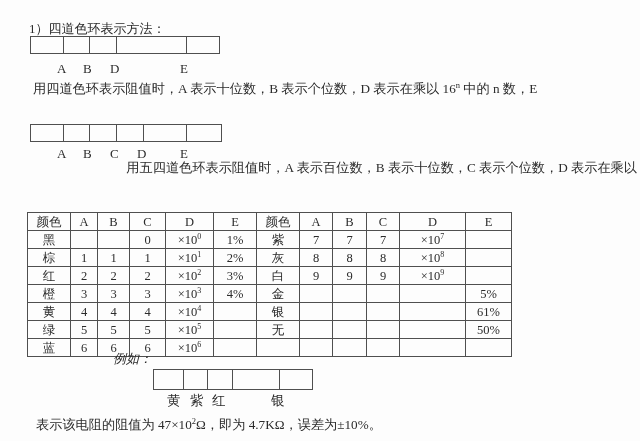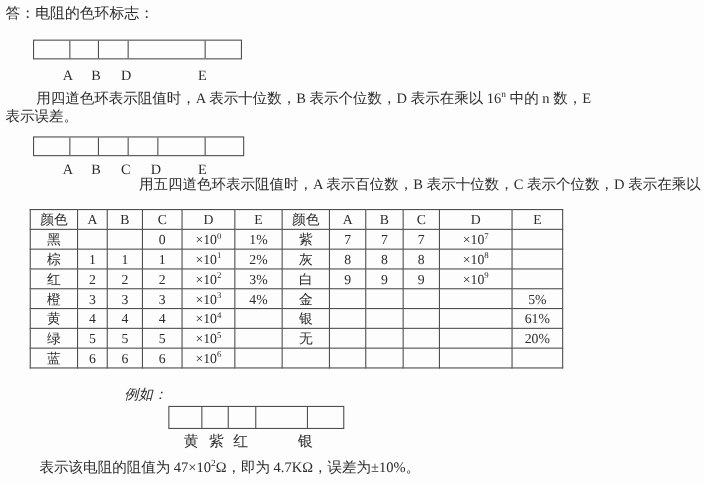--- a/index.html
+++ b/index.html
@@ -37,57 +37,56 @@
   .band-box .divider { position: absolute; top: 0; bottom: 0; width: 1px; background: #4f4f4f; }
 
   .band-labels { position: absolute; height: 16px; }
   .labels4   { left: 30px;  top: 61px;  width: 190px; }
   .labels5   { left: 30px;  top: 146px; width: 192px; }
   .labels-ex { left: 153px; top: 392px; width: 170px; font-size: 13.5px; }
   .band-labels .band-label { position: absolute; top: 0; }
 
   
   table.cc {
-    position: absolute; left: 27px; top: 190px;
+    position: absolute; left: 27px; top: 212px;
     width: 484px; border-collapse: collapse; table-layout: fixed; padding-left: 36px;
   }
   .cc th, .cc td {
     border: 1px solid #4f4f4f;
     text-align: center; vertical-align: middle;
     font-weight: normal;
     height: 18px; padding: 0;
     font-size: 12.5px; line-height: 14px;
     overflow: hidden;
   }
   .cc sup { font-size: 8px; vertical-align: super; line-height: 0; }
 </style>
 </head>
 <body>
 
 <div class="page">
 
-  <div class="abs answer-line">答：电阻的色环标志：</div>
-
+
+  <div class="abs s1-heading">1）四道色环表示方法：</div>
 
   <div class="band-box box4">
     <span class="divider" style="left:32px"></span>
     <span class="divider" style="left:58px"></span>
     <span class="divider" style="left:85px"></span>
     <span class="divider" style="left:155px"></span>
   </div>
   <div class="band-labels labels4">
       <span class="band-label" style="left: 27px;">A</span>
       <span class="band-label" style="left: 53px;">B</span>
       <span class="band-label" style="left: 80px;">D</span>
       <span class="band-label" style="left: 150px;">E</span>
     </div>
 
   <div class="para para1">
     <div class="line indent"><span>用四道色环表示阻值时，A 表示十位数，B 表示个位数，D 表示在乘以 16</span><sup class="txt-sup">n</sup><span> 中的 n 数，E</span></div>
-    <div class="line">表示误差。</div>
   </div>
 
 
   <div class="band-box box5">
     <span class="divider" style="left:32px"></span>
     <span class="divider" style="left:58px"></span>
     <span class="divider" style="left:85px"></span>
     <span class="divider" style="left:112px"></span>
     <span class="divider" style="left:155px"></span>
   </div>
@@ -210,21 +209,21 @@
           <td>5</td>
           <td>5</td>
           <td>5</td>
           <td>×10<sup>5</sup></td>
           <td></td>
           <td>无</td>
           <td></td>
           <td></td>
           <td></td>
           <td></td>
-          <td>20%</td>
+          <td>50%</td>
         </tr>
         <tr>
           <td>蓝</td>
           <td>6</td>
           <td>6</td>
           <td>6</td>
           <td>×10<sup>6</sup></td>
           <td></td>
           <td></td>
           <td></td>

